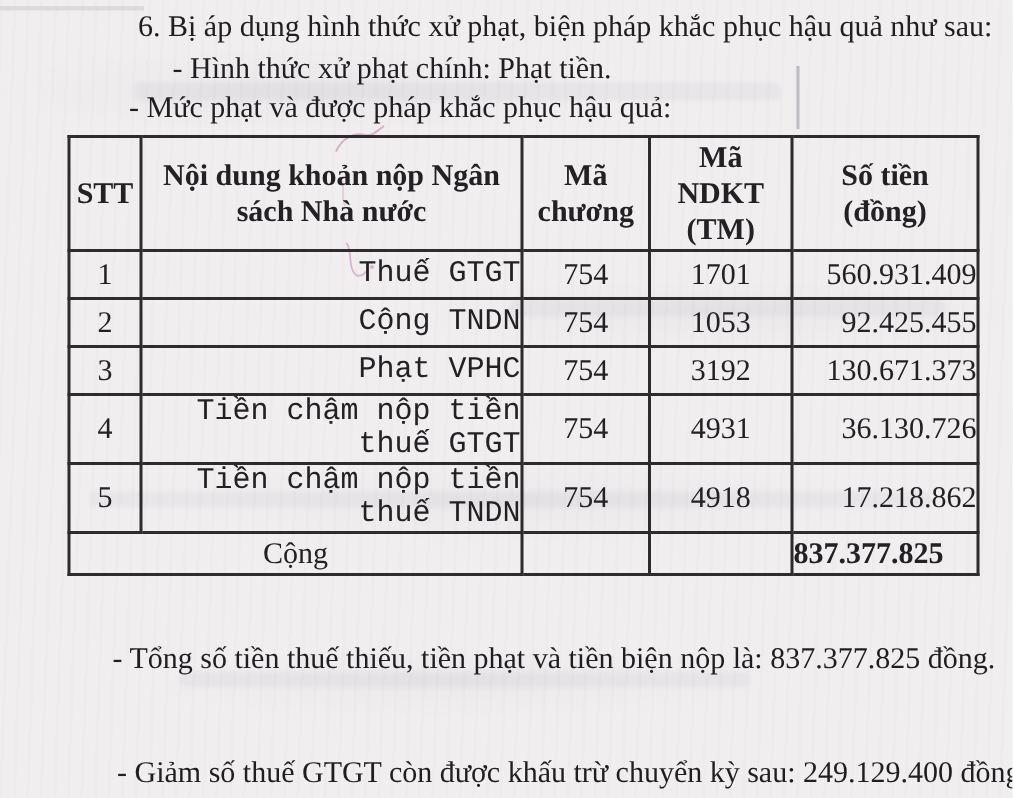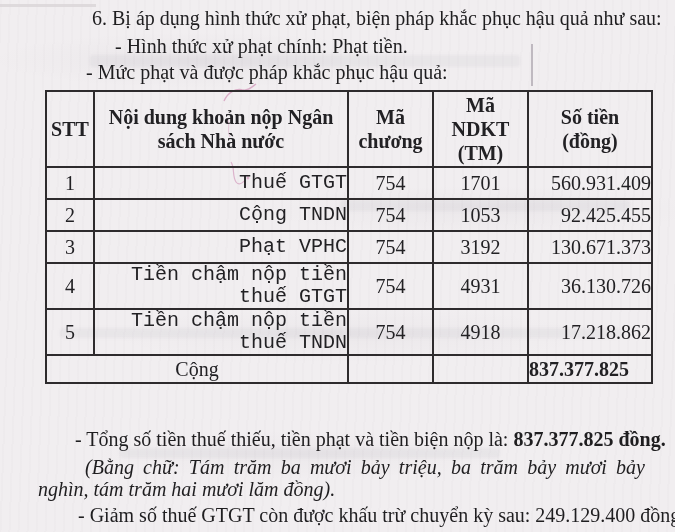--- a/index.html
+++ b/index.html
@@ -50,21 +50,21 @@
   td.c-amount { text-align: right; padding-right: 9px; }
   tr.total-row td { height: 26px; }
   tr.total-row .t-label { text-align: center; font-weight: normal; }
   tr.total-row .t-amount { text-align: right; font-weight: bold; padding-right: 22px; }
   .para {
     text-align: justify;
     line-height: 24px;
   }
   .note-late { left: 38px; top: 351px; width: 604px; text-indent: 57px; }
   .note-total { left: 75px; top: 427px; white-space: nowrap; line-height: 24px; }
-  .note-total b { font-weight: bold; }
+  .note-total b { font-weight: normal; }
   .note-words {
     left: 38px; top: 456px; width: 607px;
     font-style: italic;
     text-indent: 47px;
     line-height: 22px;
     text-align: justify;
   }
   .note-vat { left: 78px; top: 503px; white-space: nowrap; line-height: 24px; }
   
   .streak-top { left: 0; top: 4px; width: 96px; height: 3px; background: #d9d5d7; opacity: .8; }
@@ -157,17 +157,16 @@
         <td></td>
         <td></td>
         <td class="t-amount">837.377.825</td>
       </tr>
     </tbody>
   </table>
 
 
   <div class="abs note-total"><span>- Tổng số tiền thuế thiếu, tiền phạt và tiền biện nộp là: </span><b>837.377.825 đồng.</b></div>
 
-  <div class="abs note-words">(Bằng chữ: Tám trăm ba mươi bảy triệu, ba trăm bảy mươi bảy nghìn, tám trăm hai mươi lăm đồng).</div>
 
   <div class="abs note-vat">- Giảm số thuế GTGT còn được khấu trừ chuyển kỳ sau: 249.129.400 đồng.</div>
 
 </div>
 
 </body></html>

